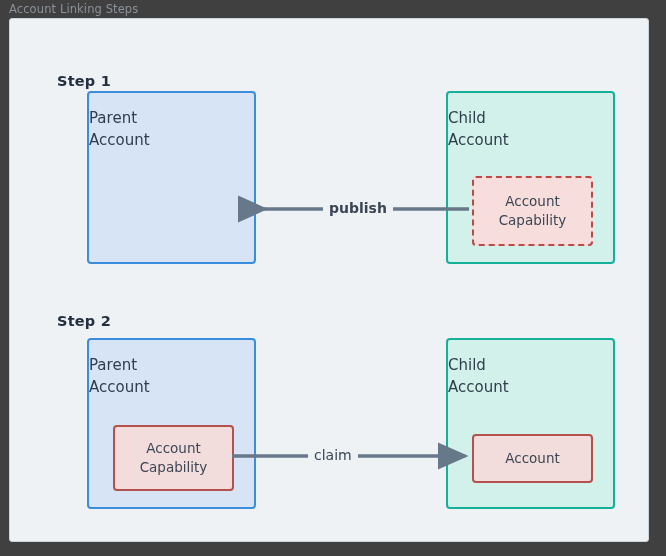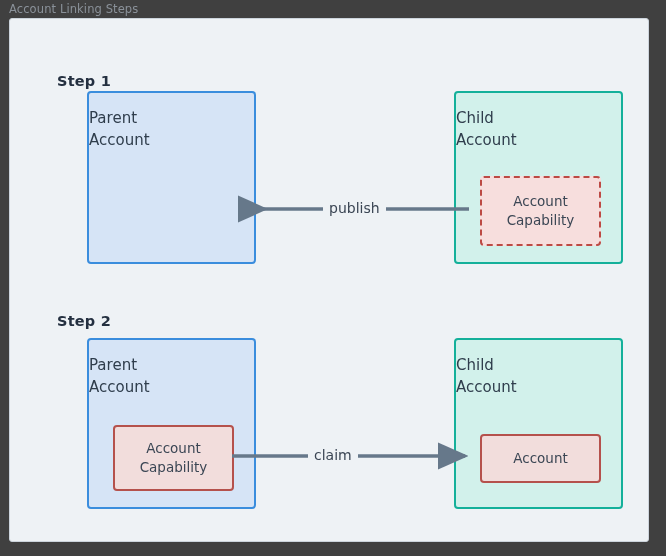--- a/index.html
+++ b/index.html
@@ -74,21 +74,20 @@
     white-space: pre-line;
   }
 
   .parent-box {
     background: #d6e4f6;
     border: 2px solid #3a8ddd;
   }
   .child-box {
     background: #d2f1eb;
     border: 2px solid #14b09a;
-    margin-left: 8px;
   }
 
   
   .inner-box {
     position: absolute;
     box-sizing: border-box;
     border-radius: 4px;
     display: flex;
     align-items: center;
     justify-content: center;
@@ -153,21 +152,21 @@
     </div>
 
     <svg class="arrow-svg" style="left:0px; top:0px; width:640px; height:524px;">
       <defs>
         <marker id="arrowhead-left" markerWidth="9" markerHeight="8" refX="8" refY="4" orient="auto-start-reverse">
           <path d="M 9 0 L 0 4 L 9 8 z" fill="#66788a"></path>
         </marker>
       </defs>
       <line x1="459" y1="190" x2="231" y2="190" stroke="#66788a" stroke-width="3.4" marker-end="url(#arrowhead-left)"></line>
     </svg>
-    <div class="arrow-label" style="left:313px; top:181px;">publish</div>
+    <div class="arrow-label" style="left:313px; top:181px;font-weight:bold;">publish</div>
 
     <div id="step2-label" class="step-label">Step 2</div>
 
     <div class="account-box parent-box" style="left:77px; top:319px; width:169px; height:171px;">
       <div class="account-title">Parent
 Account</div>
       <div class="inner-box box-red-solid" style="left:24px; top:85px; width:121px; height:66px;">
         <span class="inner-label">Account
 Capability</span>
       </div>

